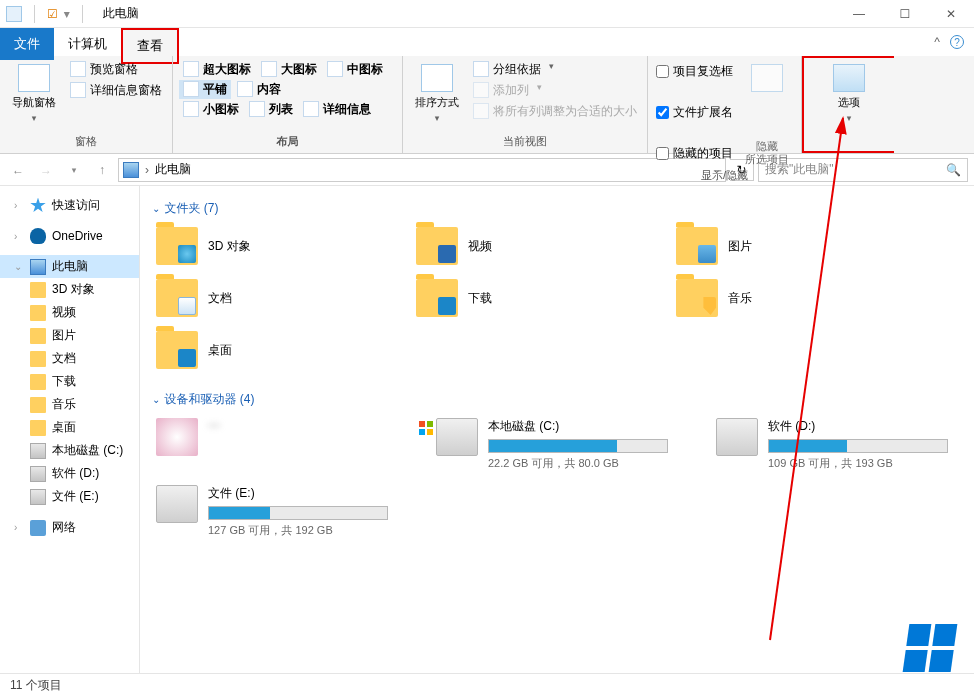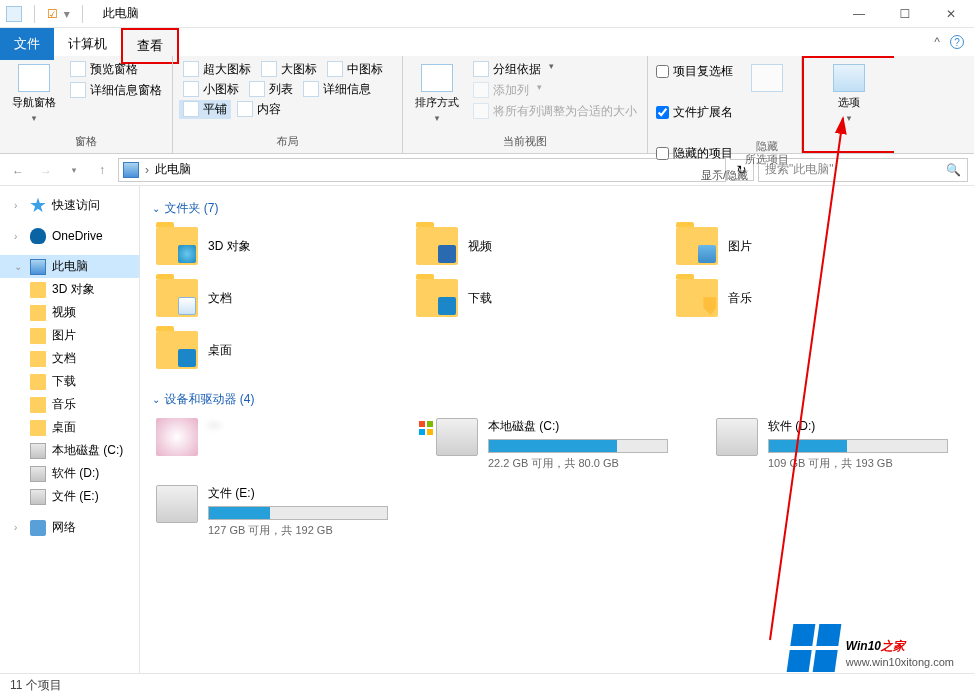--- a/index.html
+++ b/index.html
@@ -149,58 +149,58 @@
           </div>
         <div class="small-item">
             <div class="sicon"></div>
             <span>详细信息窗格</span>
           </div>
       </div>
     </div>
     <div class="group-label">窗格</div>
   </div>
 
-  <div class="ribbon-group" style="min-width:230px;">
+  <div class="ribbon-group" style="min-width:230px;font-weight:bold;">
     <div class="group-content" style="flex-direction:column;gap:1px;">
       <div style="display:flex;gap:2px;">
         <div class="small-item">
             <div class="sicon"></div>
             <span>超大图标</span>
           </div>
         <div class="small-item">
             <div class="sicon"></div>
             <span>大图标</span>
           </div>
         <div class="small-item">
             <div class="sicon"></div>
             <span>中图标</span>
           </div>
       </div>
       <div style="display:flex;gap:2px;">
+        <div class="small-item active">
+            <div class="sicon"></div>
+            <span>平铺</span>
+          </div>
+        <div class="small-item">
+            <div class="sicon"></div>
+            <span>内容</span>
+          </div>
+      </div>
+      <div style="display:flex;gap:2px;">
         <div class="small-item">
             <div class="sicon"></div>
             <span>小图标</span>
           </div>
         <div class="small-item">
             <div class="sicon"></div>
             <span>列表</span>
           </div>
         <div class="small-item">
             <div class="sicon"></div>
             <span>详细信息</span>
-          </div>
-      </div>
-      <div style="display:flex;gap:2px;">
-        <div class="small-item active">
-            <div class="sicon"></div>
-            <span>平铺</span>
-          </div>
-        <div class="small-item">
-            <div class="sicon"></div>
-            <span>内容</span>
           </div>
       </div>
     </div>
     <div class="group-label">布局</div>
   </div>
 
   <div class="ribbon-group">
     <div class="group-content">
       <div class="big-btn">
         <div class="bicon"></div>
@@ -465,17 +465,13 @@
   <line x1="770" y1="640" x2="843" y2="118" stroke="#e60000" stroke-width="2" marker-end="url(#ah)"></line>
 </svg>
 
 <div class="watermark">
   <div class="winlogo-big">
       <div></div>
       <div></div>
       <div></div>
       <div></div>
     </div>
-  <div class="wm-text">
-    <div class="t1"><span>Win10</span><span class="red">之家</span></div>
-    <div class="t2">www.win10xitong.com</div>
-  </div>
 </div>
 
 </body></html>

